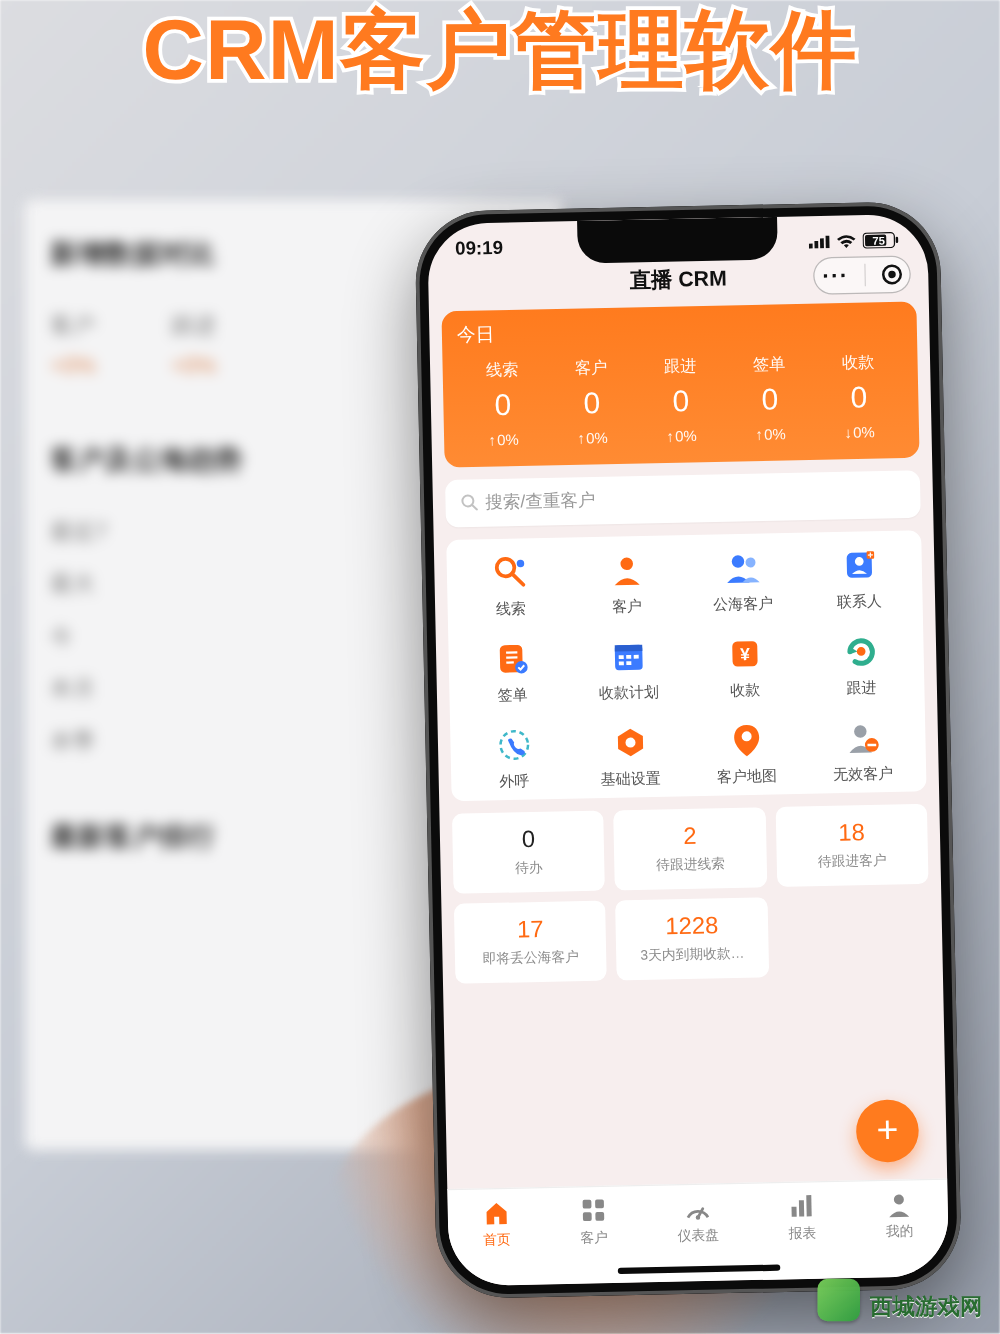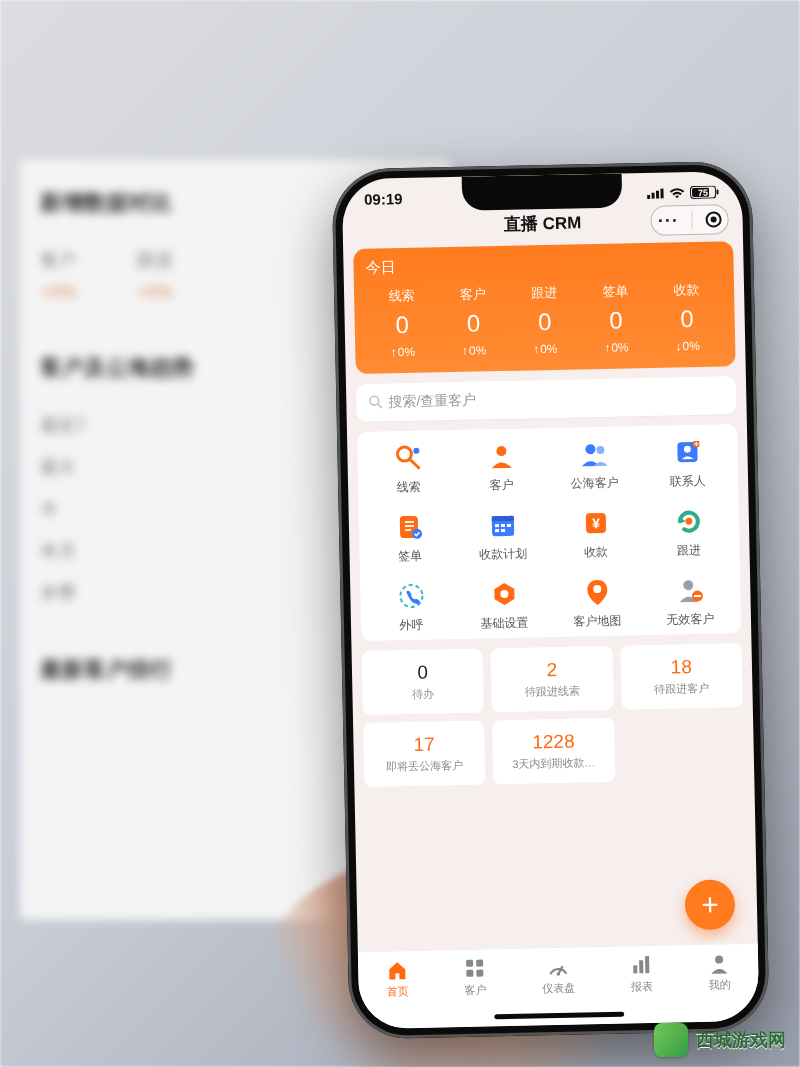--- a/index.html
+++ b/index.html
@@ -130,21 +130,21 @@
     .homebar { position:absolute; bottom:7px; left:50%; transform:translateX(-50%); width:130px; height:5px; border-radius:3px; background:#0a0a0a;}
 
     
     .hand {
       position:absolute; left:260px; bottom:-40px; width:420px; height:260px;
       background: radial-gradient(ellipse at 50% 10%, #e6b9a0 0%, #d9a88f 45%, rgba(0,0,0,0) 72%);
       border-radius:50%; filter: blur(3px); z-index:15;
     }
 
     .watermark {
-      position:absolute; right:14px; bottom:10px; display:flex; align-items:center; gap:8px;
+      position:absolute; right:14px; bottom:10px; display:flex; align-items:flex-end; gap:8px;
       z-index:60; opacity:.95;
     }
     .wm-badge { width:34px; height:34px; border-radius:8px; background:linear-gradient(135deg,#7bd15b,#2e9e3e); box-shadow:0 1px 3px rgba(0,0,0,.3);}
     .wm-text { font-size:18px; color:#246b2c; font-weight:600; text-shadow:0 1px 0 #fff;}
   </style>
 </head>
 <body>
 
 <div class="bg"></div>
 
@@ -171,20 +171,21 @@
       <div>本月</div>
       <div>本季</div>
     </div>
   </div>
   <div class="sec">
     <div class="hd">最新客户排行</div>
   </div>
 </div>
 
 <div class="headline">
+  <div>CRM客户管理软件</div>
 </div>
 
 <div class="hand"></div>
 
 <div class="phone">
   <div class="screen">
     <div class="notch"></div>
 
     <div class="statusbar">
       <span>09:19</span>

